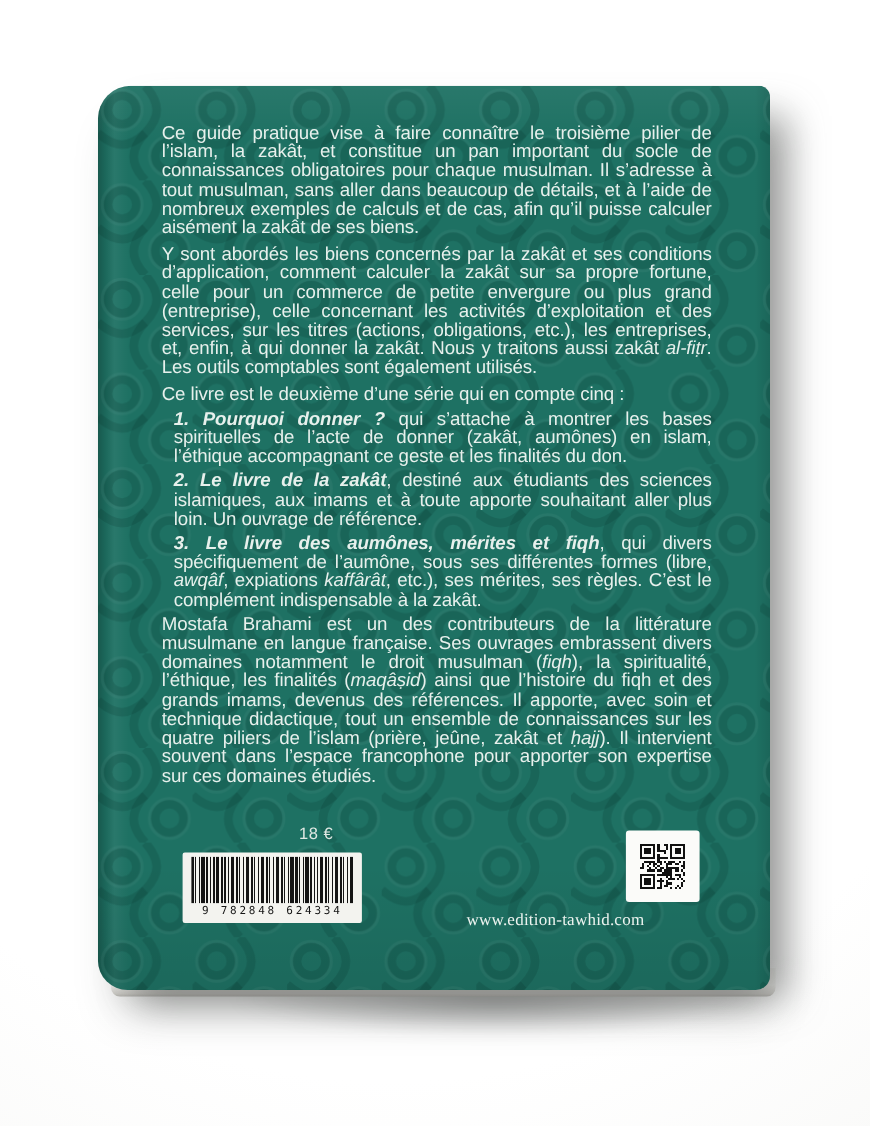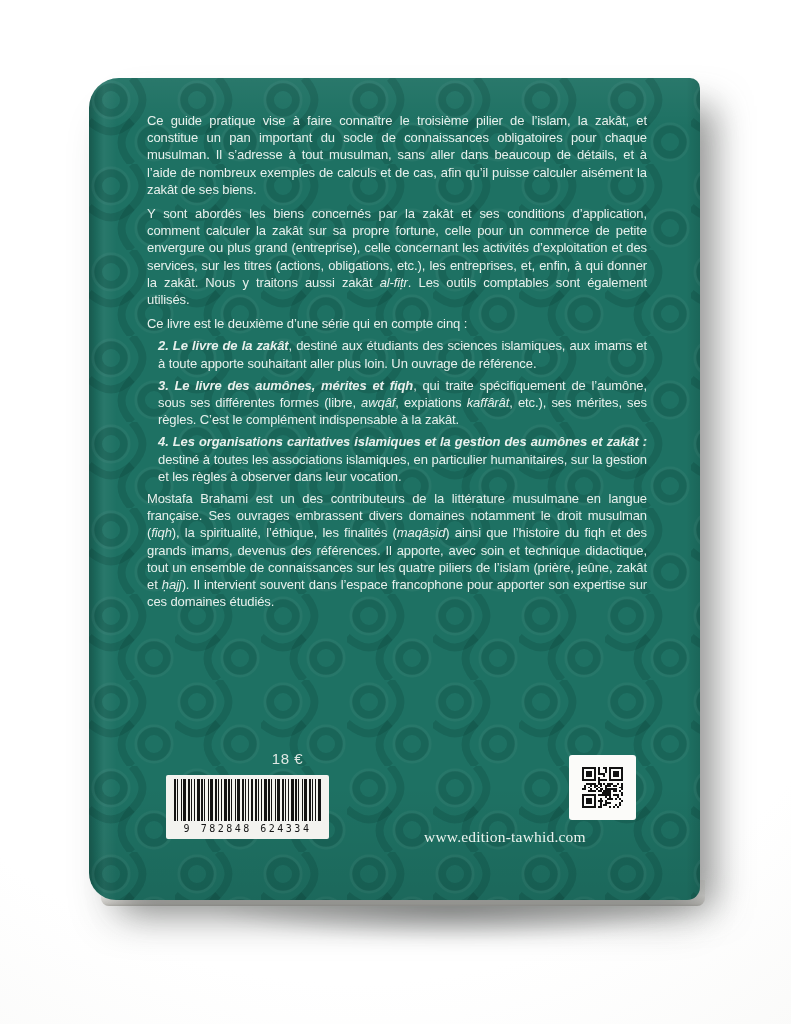--- a/index.html
+++ b/index.html
@@ -30,21 +30,21 @@
       linear-gradient(180deg, rgba(255,255,255,0.05) 0%, rgba(0,0,0,0) 6%, rgba(0,0,0,0) 86%, rgba(0,0,0,0.08) 100%),
       #1e7163;
     border-radius: 30px 10px 13px 27px;
     box-shadow: 26px 18px 34px -10px rgba(95,97,95,0.55),
                 8px 30px 40px -14px rgba(60,62,60,0.35);
   }
   .pattern-svg { position:absolute; inset:0; width:100%; height:100%; border-radius:inherit; pointer-events:none; }
 
   .content {
     position:absolute; left:58px; top:34px; width:500px;
-    color:#e7f0ec; font-size:13px; line-height:17.2px;
+    color:#e7f0ec; font-size:17px; line-height:17.2px;
     text-align:justify; letter-spacing:-0.1px;
   }
   .content p { margin:0 0 7px 0; }
   .content p.intro-line { margin-bottom:5px; }
   .series-items { margin-left:11px; }
   .series-items p { margin:0 0 5px 0; }
   .lead { font-weight:bold; font-style:italic; }
   .it { font-style:italic; }
   .bio { margin-top:19px; }
 
@@ -108,23 +108,23 @@
         </pattern>
       </defs>
       <rect x="0" y="0" width="100%" height="100%" fill="url(#swirl)"></rect>
     </svg>
 
     <div class="content">
       <p><span>Ce guide pratique vise à faire connaître le troisième pilier de l’islam, la zakât, et constitue un pan important du socle de connaissances obligatoires pour chaque musulman. Il s’adresse à tout musulman, sans aller dans beaucoup de détails, et à l’aide de nombreux exemples de calculs et de cas, afin qu’il puisse calculer aisément la zakât de ses biens.</span></p>
       <p><span>Y sont abordés les biens concernés par la zakât et ses conditions d’application, comment calculer la zakât sur sa propre fortune, celle pour un commerce de petite envergure ou plus grand (entreprise), celle concernant les activités d’exploitation et des services, sur les titres (actions, obligations, etc.), les entreprises, et, enfin, à qui donner la zakât. Nous y traitons aussi zakât </span><span class="it">al-fiṭr</span><span>. Les outils comptables sont également utilisés.</span></p>
       <p class="intro-line">Ce livre est le deuxième d’une série qui en compte cinq :</p>
       <div class="series-items">
+        <p><span class="lead">1. Pourquoi donner ? </span><span>qui s’attache à montrer les bases spirituelles de l’acte de donner (zakât, aumônes) en islam, l’éthique accompagnant ce geste et les finalités du don.</span></p>
         <p><span class="lead">2. Le livre de la zakât</span><span>, destiné aux étudiants des sciences islamiques, aux imams et à toute apporte souhaitant aller plus loin. Un ouvrage de référence.</span></p>
-        <p><span class="lead">3. Le livre des aumônes, mérites et fiqh</span><span>, qui traite spécifiquement de l’aumône, sous ses différentes formes (libre, </span><span class="it">awqâf</span><span>, expiations </span><span class="it">kaffârât</span><span>, etc.), ses mérites, ses règles. C’est le complément indispensable à la zakât.</span></p>
-        <p><span class="lead">4. Les organisations caritatives islamiques et la gestion des aumônes et zakât :</span><span> destiné à toutes les associations islamiques, en particulier humanitaires, sur la gestion et les règles à observer dans leur vocation.</span></p>
+        <p><span class="lead">3. Le livre des aumônes, mérites et fiqh</span><span>, qui divers spécifiquement de l’aumône, sous ses différentes formes (libre, </span><span class="it">awqâf</span><span>, expiations </span><span class="it">kaffârât</span><span>, etc.), ses mérites, ses règles. C’est le complément indispensable à la zakât.</span></p>
       </div>
       <p class="bio"><span>Mostafa Brahami est un des contributeurs de la littérature musulmane en langue française. Ses ouvrages embrassent divers domaines notamment le droit musulman (</span><span class="it">fiqh</span><span>), la spiritualité, l’éthique, les finalités (</span><span class="it">maqâṣid</span><span>) ainsi que l’histoire du fiqh et des grands imams, devenus des références. Il apporte, avec soin et technique didactique, tout un ensemble de connaissances sur les quatre piliers de l’islam (prière, jeûne, zakât et </span><span class="it">ḥajj</span><span>). Il intervient souvent dans l’espace francophone pour apporter son expertise sur ces domaines étudiés.</span></p>
     </div>
 
     <div class="price">18 €</div>
 
     <div class="barcode">
       <div class="bars"></div>
       <div class="bc-digits">9 782848 624334</div>
     </div>

